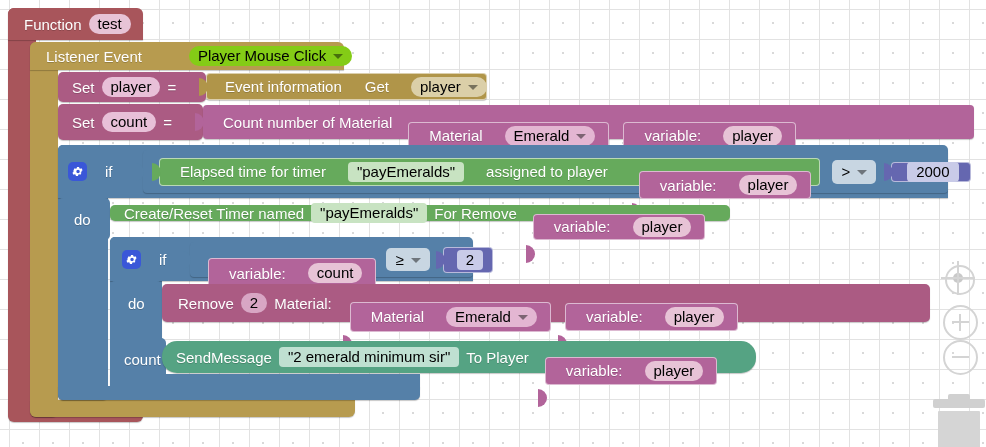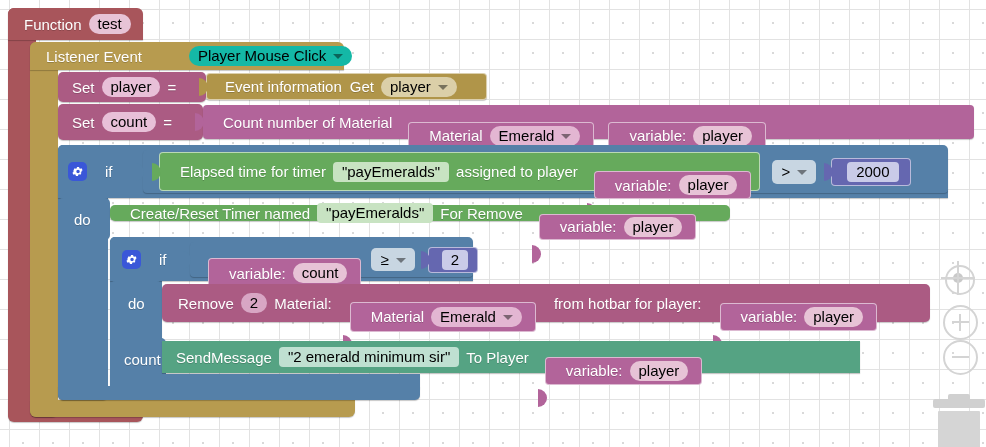--- a/index.html
+++ b/index.html
@@ -101,21 +101,21 @@
   .c-count     { background: #b2649a; }
   .c-if        { background: #5580a8; }
   .c-timer     { background: #66aa5c; }
   .c-number    { background: #6567b0; }
   .c-send      { background: #55a383; }
   .c-op        { background: #5580a8; }
 
   .f-pink   { background: #e8c0d8; }
   .f-pink2  { background: #e3b6d2; }
   .f-rose   { background: #e7c3d6; }
-  .f-khaki  { background: #14b8a6; margin-left: 43px; }
+  .f-khaki  { background: #84cc16; margin-left: 43px; }
   .f-khaki2 { background: #dbcfa8; }
   .f-green  { background: #c8e3c2; }
   .f-lav    { background: #c9cbe8; }
   .f-grey   { background: #c8d6e2; }
   .f-teal   { background: #bfe0d1; }
   .f-dpink  { background: #d8a6c4; }
 
   
   .zctl {
     position: absolute;
@@ -174,21 +174,21 @@
     background: #3a57d8;
     border-radius: 5px;
     display: inline-flex;
     align-items: center;
     justify-content: center;
     flex: none;
   }
   .mutator svg { display: block; }
 
   .shadow { box-shadow: 0 1px 1px rgba(0,0,0,0.22); }
-  .bdr { border: 1px solid rgba(255,255,255,0.55); }
+  .bdr { border: 1px solid rgba(255,255,255,0.55); gap: 15px; }
 </style>
 </head>
 <body>
 
 <div id="workspace">
   <div id="grid-overlay"></div>
 
   <div class="blk c-function shadow" style="left:8px; top:8px; width:28px; height:412px; border-radius:6px;"></div>
 
   <div class="blk c-function shadow" style="left:8px; top:8px; width:135px; height:32px; border-radius:6px 6px 0 0; padding-left:12px;">
@@ -252,46 +252,46 @@
     <span class="mutator">
       <svg width="13" height="13" viewBox="0 0 24 24" aria-hidden="true">
         <path fill="#ffffff" d="M19.4 13a7.6 7.6 0 0 0 0-2l2-1.5-2-3.4-2.4 1a7.6 7.6 0 0 0-1.7-1L15 3.5h-4l-.3 2.6c-.6.2-1.2.6-1.7 1l-2.4-1-2 3.4L4.6 11a7.6 7.6 0 0 0 0 2l-2 1.5 2 3.4 2.4-1c.5.4 1.1.8 1.7 1l.3 2.6h4l.3-2.6c.6-.2 1.2-.6 1.7-1l2.4 1 2-3.4-2-1.5zM13 15.2a3.2 3.2 0 1 1 0-6.4 3.2 3.2 0 0 1 0 6.4z"></path>
       </svg>
     </span>
     <span class="txt" style="margin-left:14px;">if</span>
   </div>
 
   <div class="blk c-op shadow" style="left:143px; top:150px; width:805px; height:43px; border-radius:4px; padding-left:8px;">
     <div class="tab c-op"></div>
-    <span class="blk c-timer bdr" style="position:relative; left:0; top:0; height:39px; padding:0 8px 0 16px; margin-left:8px; border-radius:4px;">
+    <span class="blk c-timer bdr" style="position:relative; left:0; top:0; height:28px; padding:0 8px 0 16px; margin-left:8px; border-radius:4px;">
       <div class="tab c-timer"></div>
       <span class="txt">Elapsed time for timer</span>
       <span class="field f-green sq">"payEmeralds"</span>
       <span class="txt">assigned to player</span>
       <span class="blk c-material bdr" style="position:relative; left:0; top:0; height:28px; padding:0 10px 0 16px; margin-left:12px; border-radius:4px;">
         <div class="tab c-material"></div>
         <span class="txt">variable:</span>
         <span class="field f-rose">player</span>
       </span>
     </span>
     <span class="field f-grey" style="margin-left:12px; height:24px; border-radius:5px;">
       <span>&gt;</span>
       <span class="caret"></span>
     </span>
-    <span class="blk c-number bdr" style="position:relative; left:0; top:0; height:28px; padding:0 8px 0 12px; margin-left:12px; border-radius:4px;">
+    <span class="blk c-number bdr" style="position:relative; left:0; top:0; height:20px; padding:0 8px 0 12px; margin-left:12px; border-radius:4px;">
       <div class="tab c-number"></div>
       <span class="field f-lav sq">2000</span>
     </span>
   </div>
 
   <div class="blk c-if" style="left:58px; top:198px; width:52px; height:42px; padding-left:12px;">
     <span class="txt">do</span>
   </div>
 
-  <div class="blk c-timer shadow" style="left:110px; top:205px; width:620px; height:16px; border-radius:5px; padding-left:16px;">
+  <div class="blk c-timer shadow" style="left:110px; top:205px; width:620px; height:16px; border-radius:5px; padding-left:10px;">
     <span class="txt">Create/Reset Timer named</span>
     <span class="field f-green sq">"payEmeralds"</span>
     <span class="txt">For Remove</span>
     <span class="blk c-material bdr" style="position:relative; left:0; top:0; height:26px; padding:0 10px 0 16px; margin-left:12px; border-radius:4px;">
       <div class="tab c-material"></div>
       <span class="txt">variable:</span>
       <span class="field f-rose">player</span>
     </span>
   </div>
 
@@ -331,33 +331,32 @@
     <span class="field f-dpink">2</span>
     <span class="txt">Material:</span>
     <span class="blk c-material bdr" style="position:relative; left:0; top:0; height:30px; padding:0 10px 0 16px; margin-left:14px; border-radius:4px;">
       <div class="tab c-material"></div>
       <span class="txt">Material</span>
       <span class="field f-pink2">
         <span>Emerald</span>
         <span class="caret"></span>
       </span>
     </span>
-    <span class="txt" style="margin-left:14px;">from hotbar for player:</span>
     <span class="blk c-material bdr" style="position:relative; left:0; top:0; height:28px; padding:0 10px 0 16px; margin-left:14px; border-radius:4px;">
       <div class="tab c-material"></div>
       <span class="txt">variable:</span>
       <span class="field f-rose">player</span>
     </span>
   </div>
 
   <div class="blk c-if" style="left:110px; top:338px; width:56px; height:42px; padding-left:10px;">
     <span class="txt">count</span>
   </div>
 
-  <div class="blk c-send shadow" style="left:162px; top:341px; width:698px; height:32px; border-radius:0; padding-left:10px;">
+  <div class="blk c-send shadow" style="left:162px; top:341px; width:594px; height:32px; border-radius:15px; padding-left:10px;">
     <span class="txt">SendMessage</span>
     <span class="field f-teal sq">"2 emerald minimum sir"</span>
     <span class="txt">To Player</span>
     <span class="blk c-material bdr" style="position:relative; left:0; top:0; height:28px; padding:0 10px 0 16px; margin-left:12px; border-radius:4px;">
       <div class="tab c-material"></div>
       <span class="txt">variable:</span>
       <span class="field f-rose">player</span>
     </span>
   </div>
 

